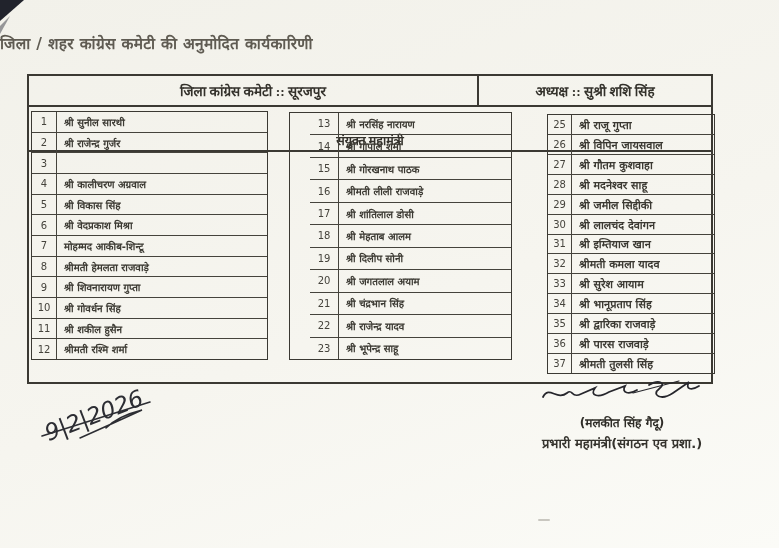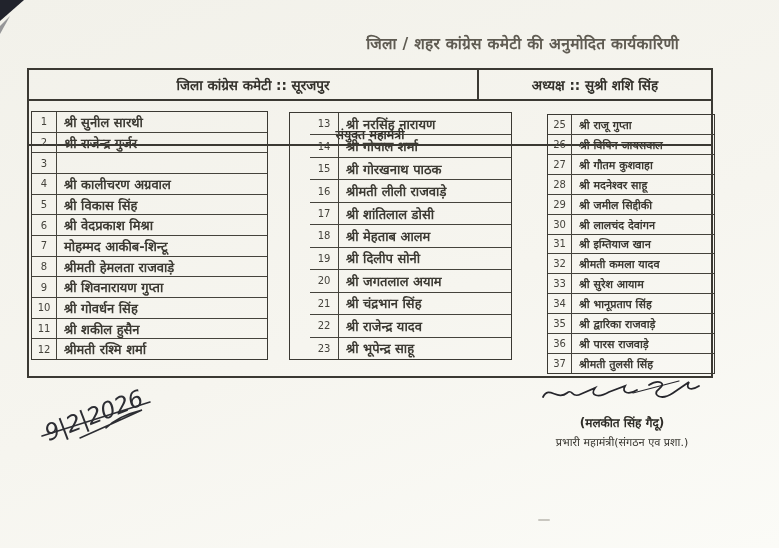--- a/index.html
+++ b/index.html
@@ -5,26 +5,26 @@
   html,body{margin:0;padding:0;}
   .page{
     position:relative;
     width:779px;height:548px;
     background:linear-gradient(160deg,#f2f1ea 0%,#f6f5ef 55%,#fbfbf7 100%);
     font-family:"DejaVu Sans",sans-serif;
     overflow:hidden;
   }
   .doc-title{
     position:absolute;left:0;top:32px;width:679px;
-    text-align:right;font-size:15.5px;font-weight:600;
+    text-align:left;font-size:15.5px;font-weight:600;
     color:#5f5b52;letter-spacing:.3px;
   }
   .outer-box{
-    position:absolute;left:27px;top:68px;width:686px;height:310px;
-    border:2px solid #3b3933;box-sizing:border-box;
+    position:absolute;left:27px;top:74px;width:686px;height:310px;
+    border:2px solid #3b3933;box-sizing:border-box;font-family:Liberation Serif, serif;
   }
   .header-row{display:flex;height:29px;border-bottom:2px solid #3b3933;}
   .hcell{display:flex;align-items:center;justify-content:center;
     font-weight:bold;font-size:13.5px;color:#33312b;}
   .hcell-left{width:450px;border-right:2px solid #3b3933;box-sizing:border-box;}
   .hcell-right{flex:1;}
   .subheader{height:19px;border-bottom:2px solid #3b3933;display:flex;
     align-items:center;justify-content:center;font-weight:bold;
     font-size:12.5px;color:#33312b;margin-top:24px;}
   .member-col{
@@ -35,28 +35,28 @@
   #colB{left:289px;top:112px;width:223px;height:248px;padding-left:20px;}
   #colC{left:547px;top:114px;width:168px;height:260px;}
   .mrow{flex:1;display:flex;border-bottom:1px solid #45433c;min-height:0;}
   .mrow:last-child{border-bottom:none;}
   .mnum{width:24px;border-right:1.2px solid #45433c;display:flex;
     align-items:center;justify-content:center;font-size:10px;color:#45433c;
     flex-shrink:0;}
   #colB .mnum{width:28px;}
   #colC .mnum{width:23px;}
   .mname{flex:1;display:flex;align-items:center;padding-left:7px;
-    font-size:13px;font-weight:600;color:#3c3a33;white-space:nowrap;
+    font-size:10px;font-weight:600;color:#3c3a33;white-space:nowrap;
     overflow:hidden;}
   #colC .mname{font-size:11px;}
   .hand-date{position:absolute;left:28px;top:372px;width:170px;height:76px;}
   .sig-block{position:absolute;left:528px;top:377px;width:188px;text-align:center;}
   .sig-scribble{display:block;margin:0 auto;}
   .sig-name{font-size:12px;font-weight:bold;color:#2e2c27;margin-top:7px;}
-  .sig-title{font-size:11px;font-weight:400;color:#35332d;margin-top:3px;}
+  .sig-title{font-size:13px;font-weight:700;color:#35332d;margin-top:3px;}
   .corner-mark{position:absolute;left:0;top:0;}
   .scan-smudge{position:absolute;left:538px;top:519px;width:12px;height:2px;
     background:#c9c7c0;border-radius:1px;}
 </style>
 </head>
 <body>
 
 <div class="page">
 
   <svg class="corner-mark" width="40" height="36">

